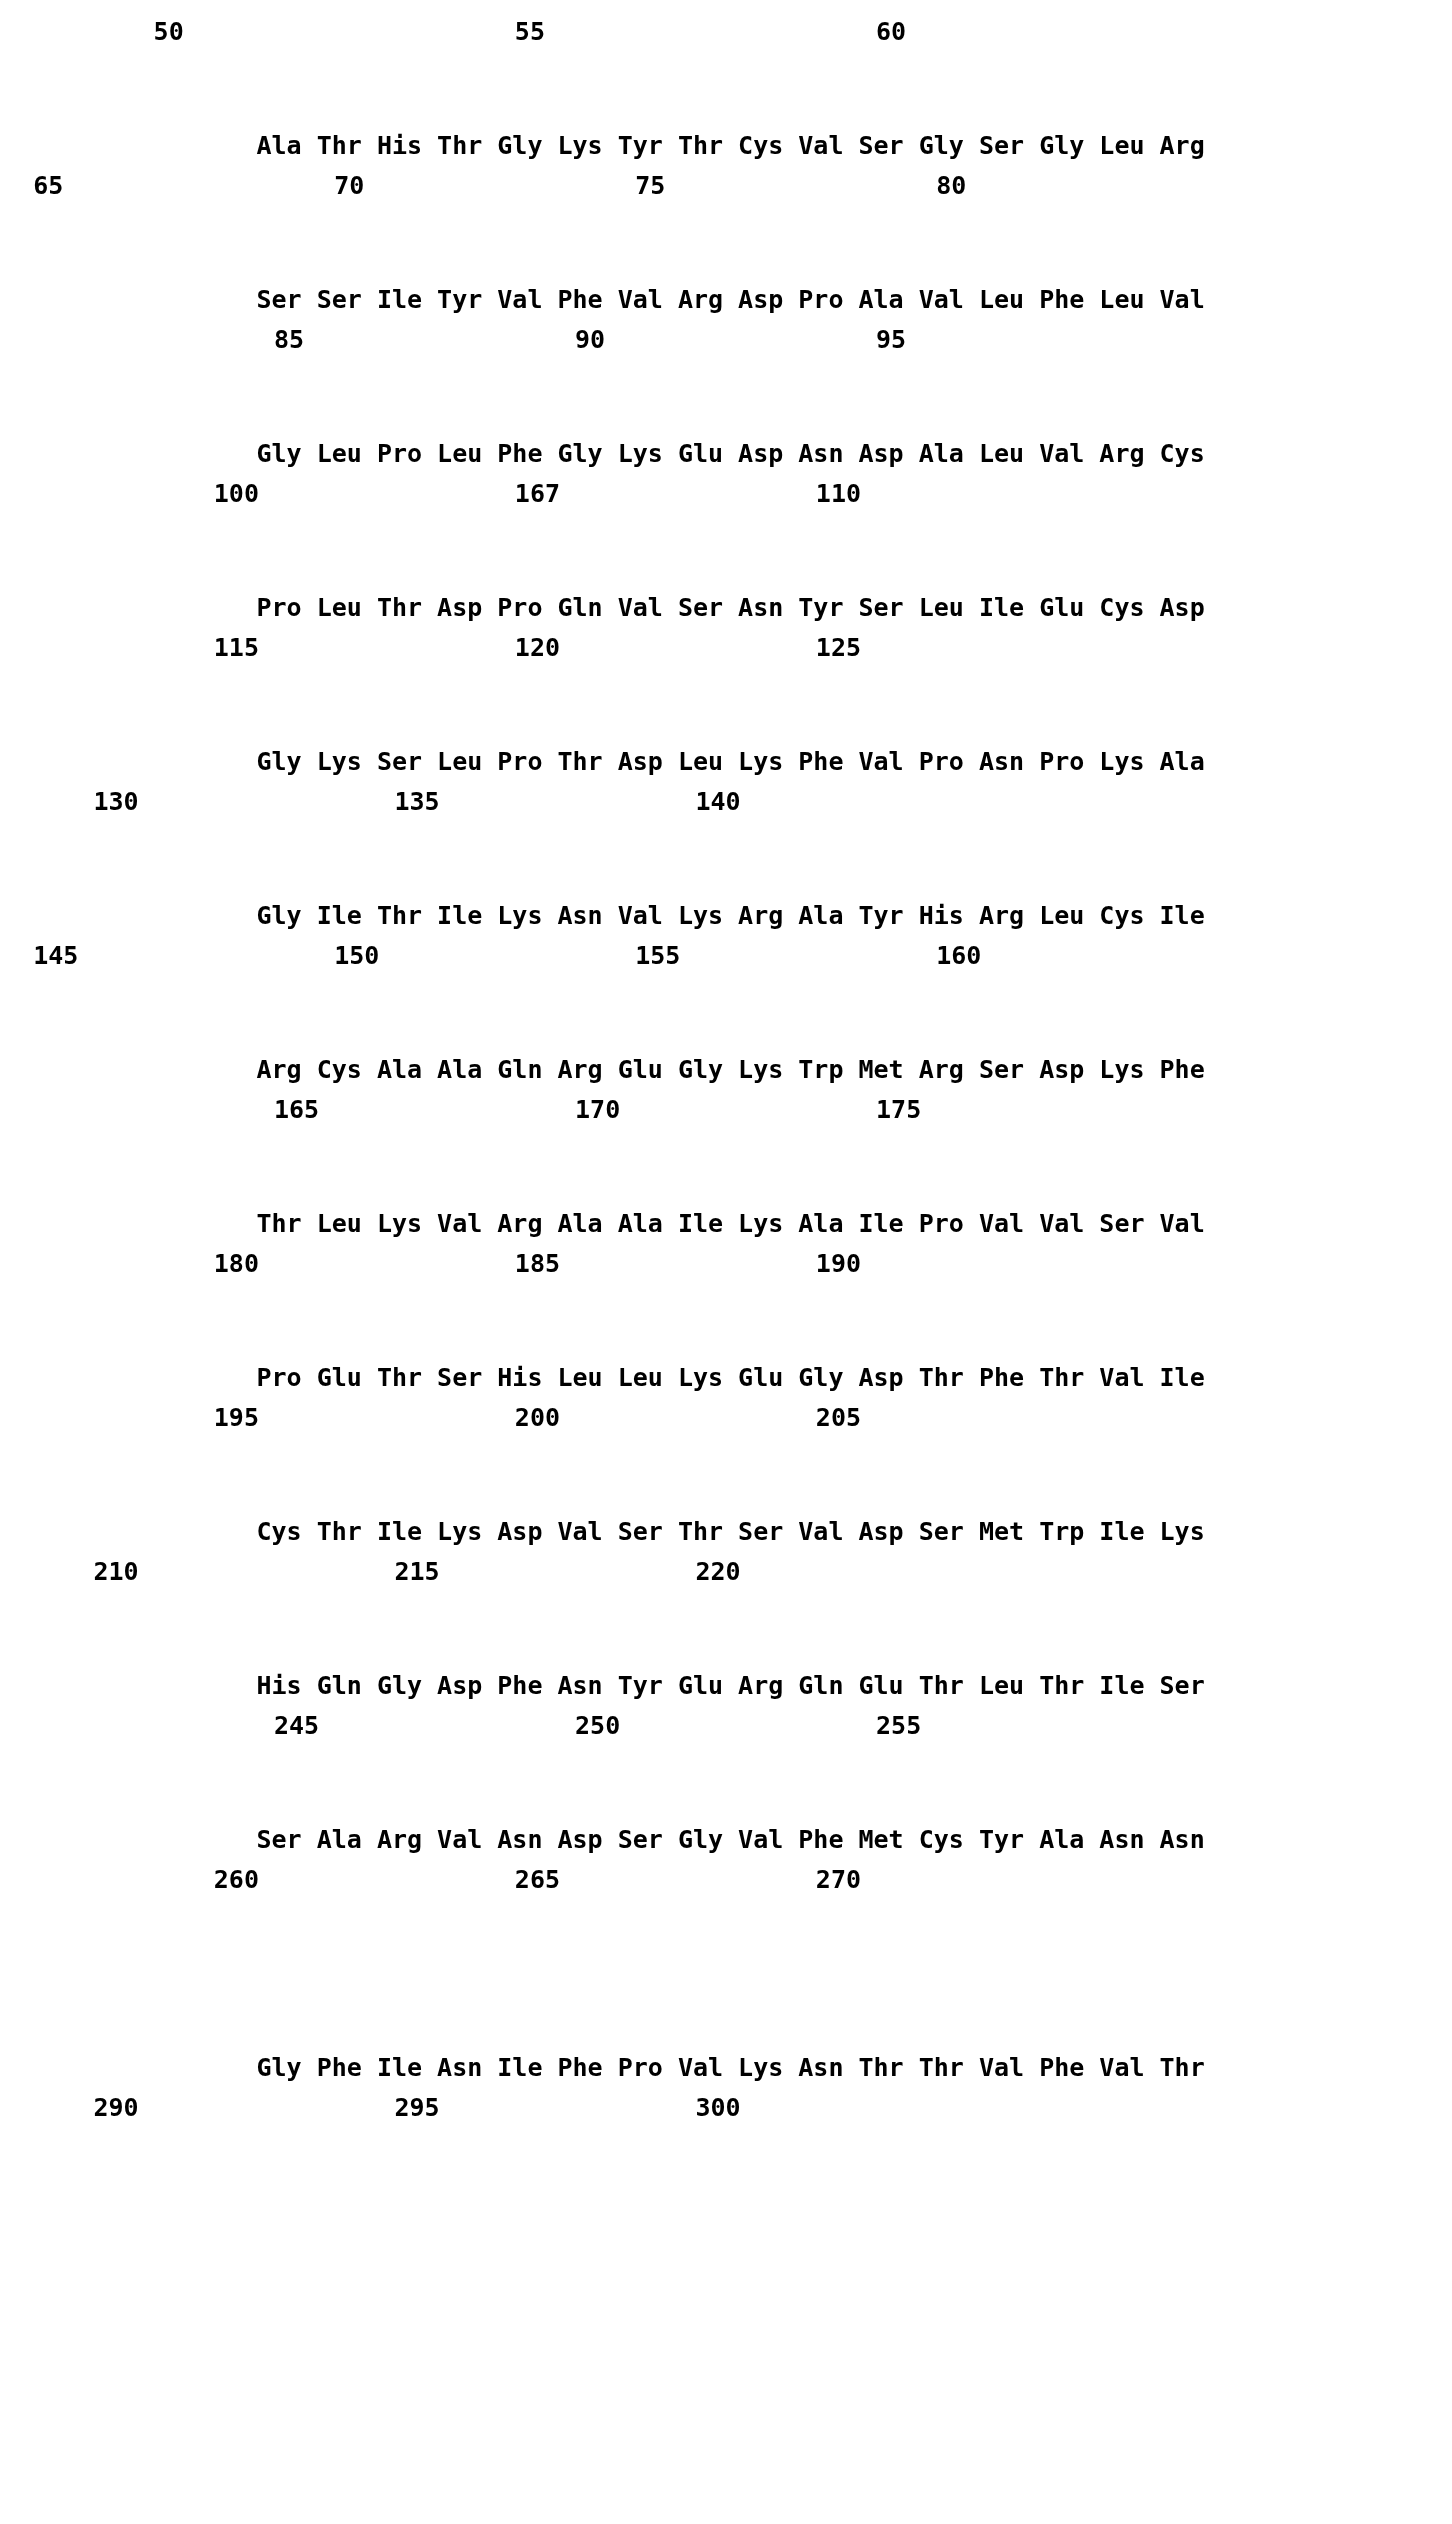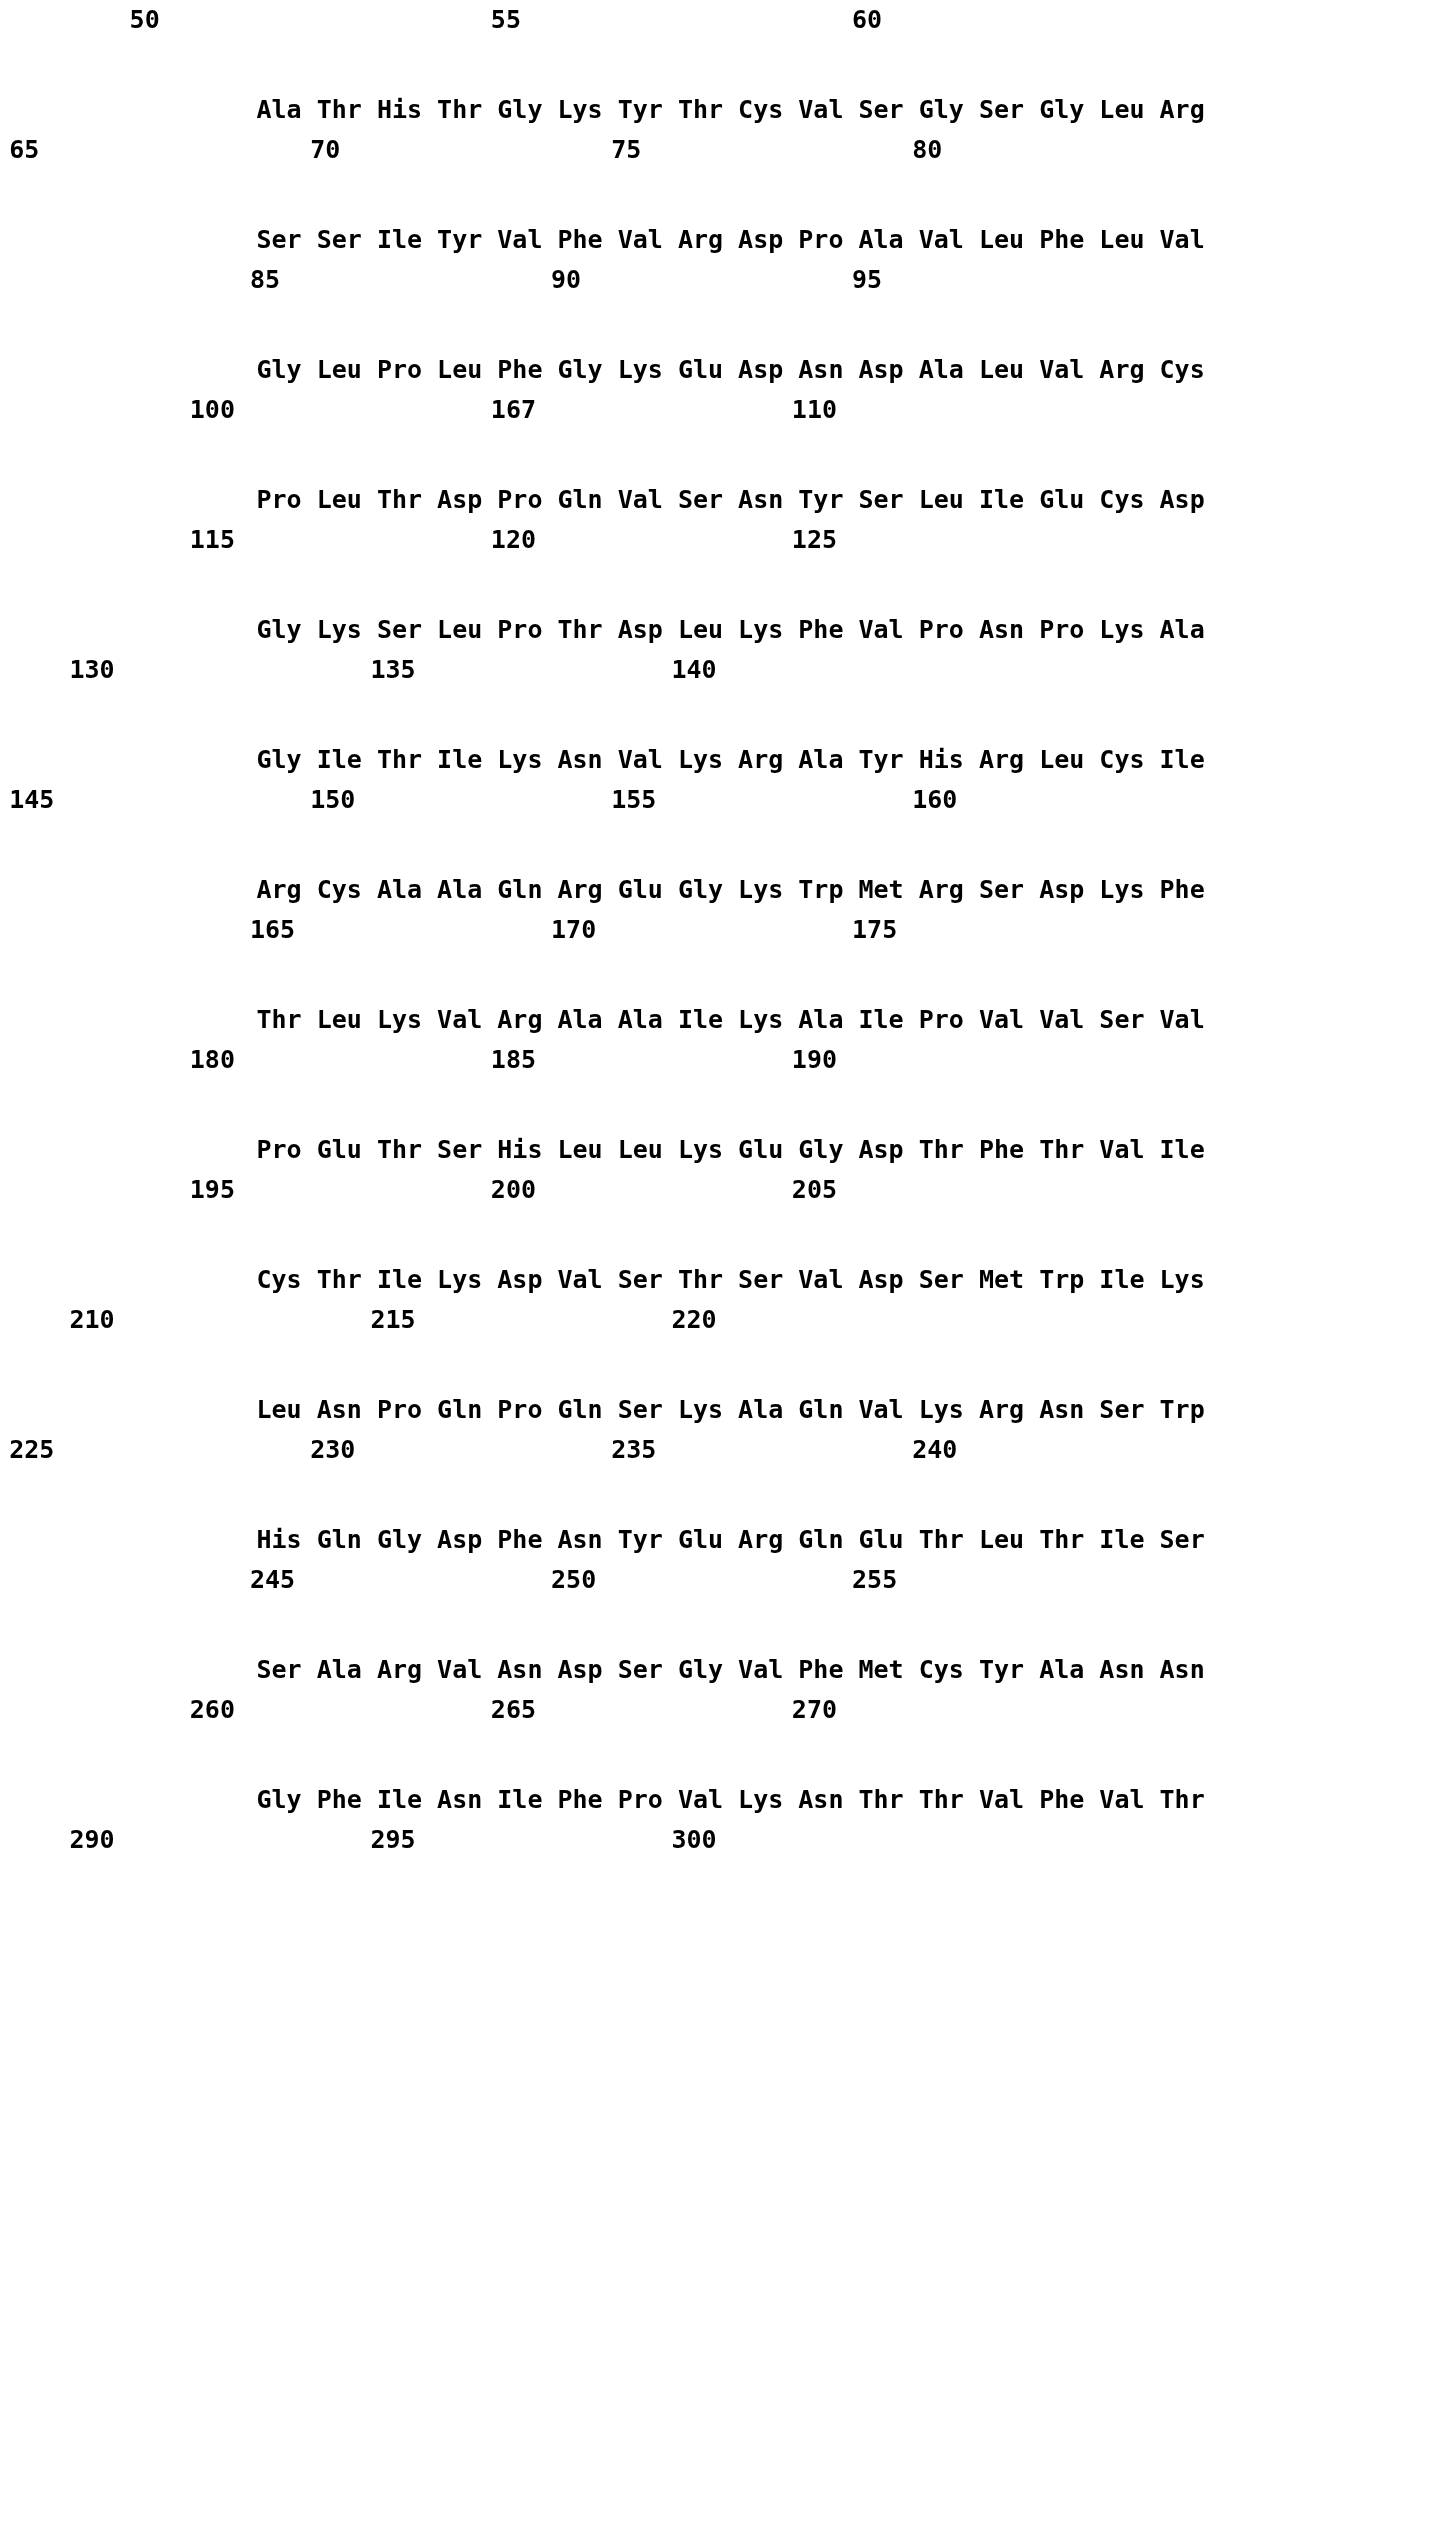--- a/index.html
+++ b/index.html
@@ -18,22 +18,22 @@
     width: 1452px;
     min-height: 2525px;
     padding: 0;
     box-sizing: border-box;
   }
   .seq-listing {
     padding-top: 0px;
   }
   
   .block {
-    margin: 0;
-    padding: 0;
+    margin: 12px;
+    padding: 12px;
   }
   .residue-row, .number-row {
     display: block;
     white-space: pre;
     font-family: "DejaVu Sans Mono", "Liberation Mono", monospace;
     font-size: 25px;
     line-height: 40px;
     letter-spacing: 0px;
     padding-left: 9.2px;
   }
@@ -106,24 +106,20 @@
     <div class="block">
       <div class="residue-row">Pro Glu Thr Ser His Leu Leu Lys Glu Gly Asp Thr Phe Thr Val Ile</div>
       <div class="number-row">            195                 200                 205</div>
     </div>
 
     <div class="block">
       <div class="residue-row">Cys Thr Ile Lys Asp Val Ser Thr Ser Val Asp Ser Met Trp Ile Lys</div>
       <div class="number-row">    210                 215                 220</div>
     </div>
 
-    <div class="block">
-      <div class="residue-row">Leu Asn Pro Gln Pro Gln Ser Lys Ala Gln Val Lys Arg Asn Ser Trp</div>
-      <div class="number-row">225                 230                 235                 240</div>
-    </div>
 
     <div class="block">
       <div class="residue-row">His Gln Gly Asp Phe Asn Tyr Glu Arg Gln Glu Thr Leu Thr Ile Ser</div>
       <div class="number-row">                245                 250                 255</div>
     </div>
 
     <div class="block">
       <div class="residue-row">Ser Ala Arg Val Asn Asp Ser Gly Val Phe Met Cys Tyr Ala Asn Asn</div>
       <div class="number-row">            260                 265                 270</div>
     </div>

